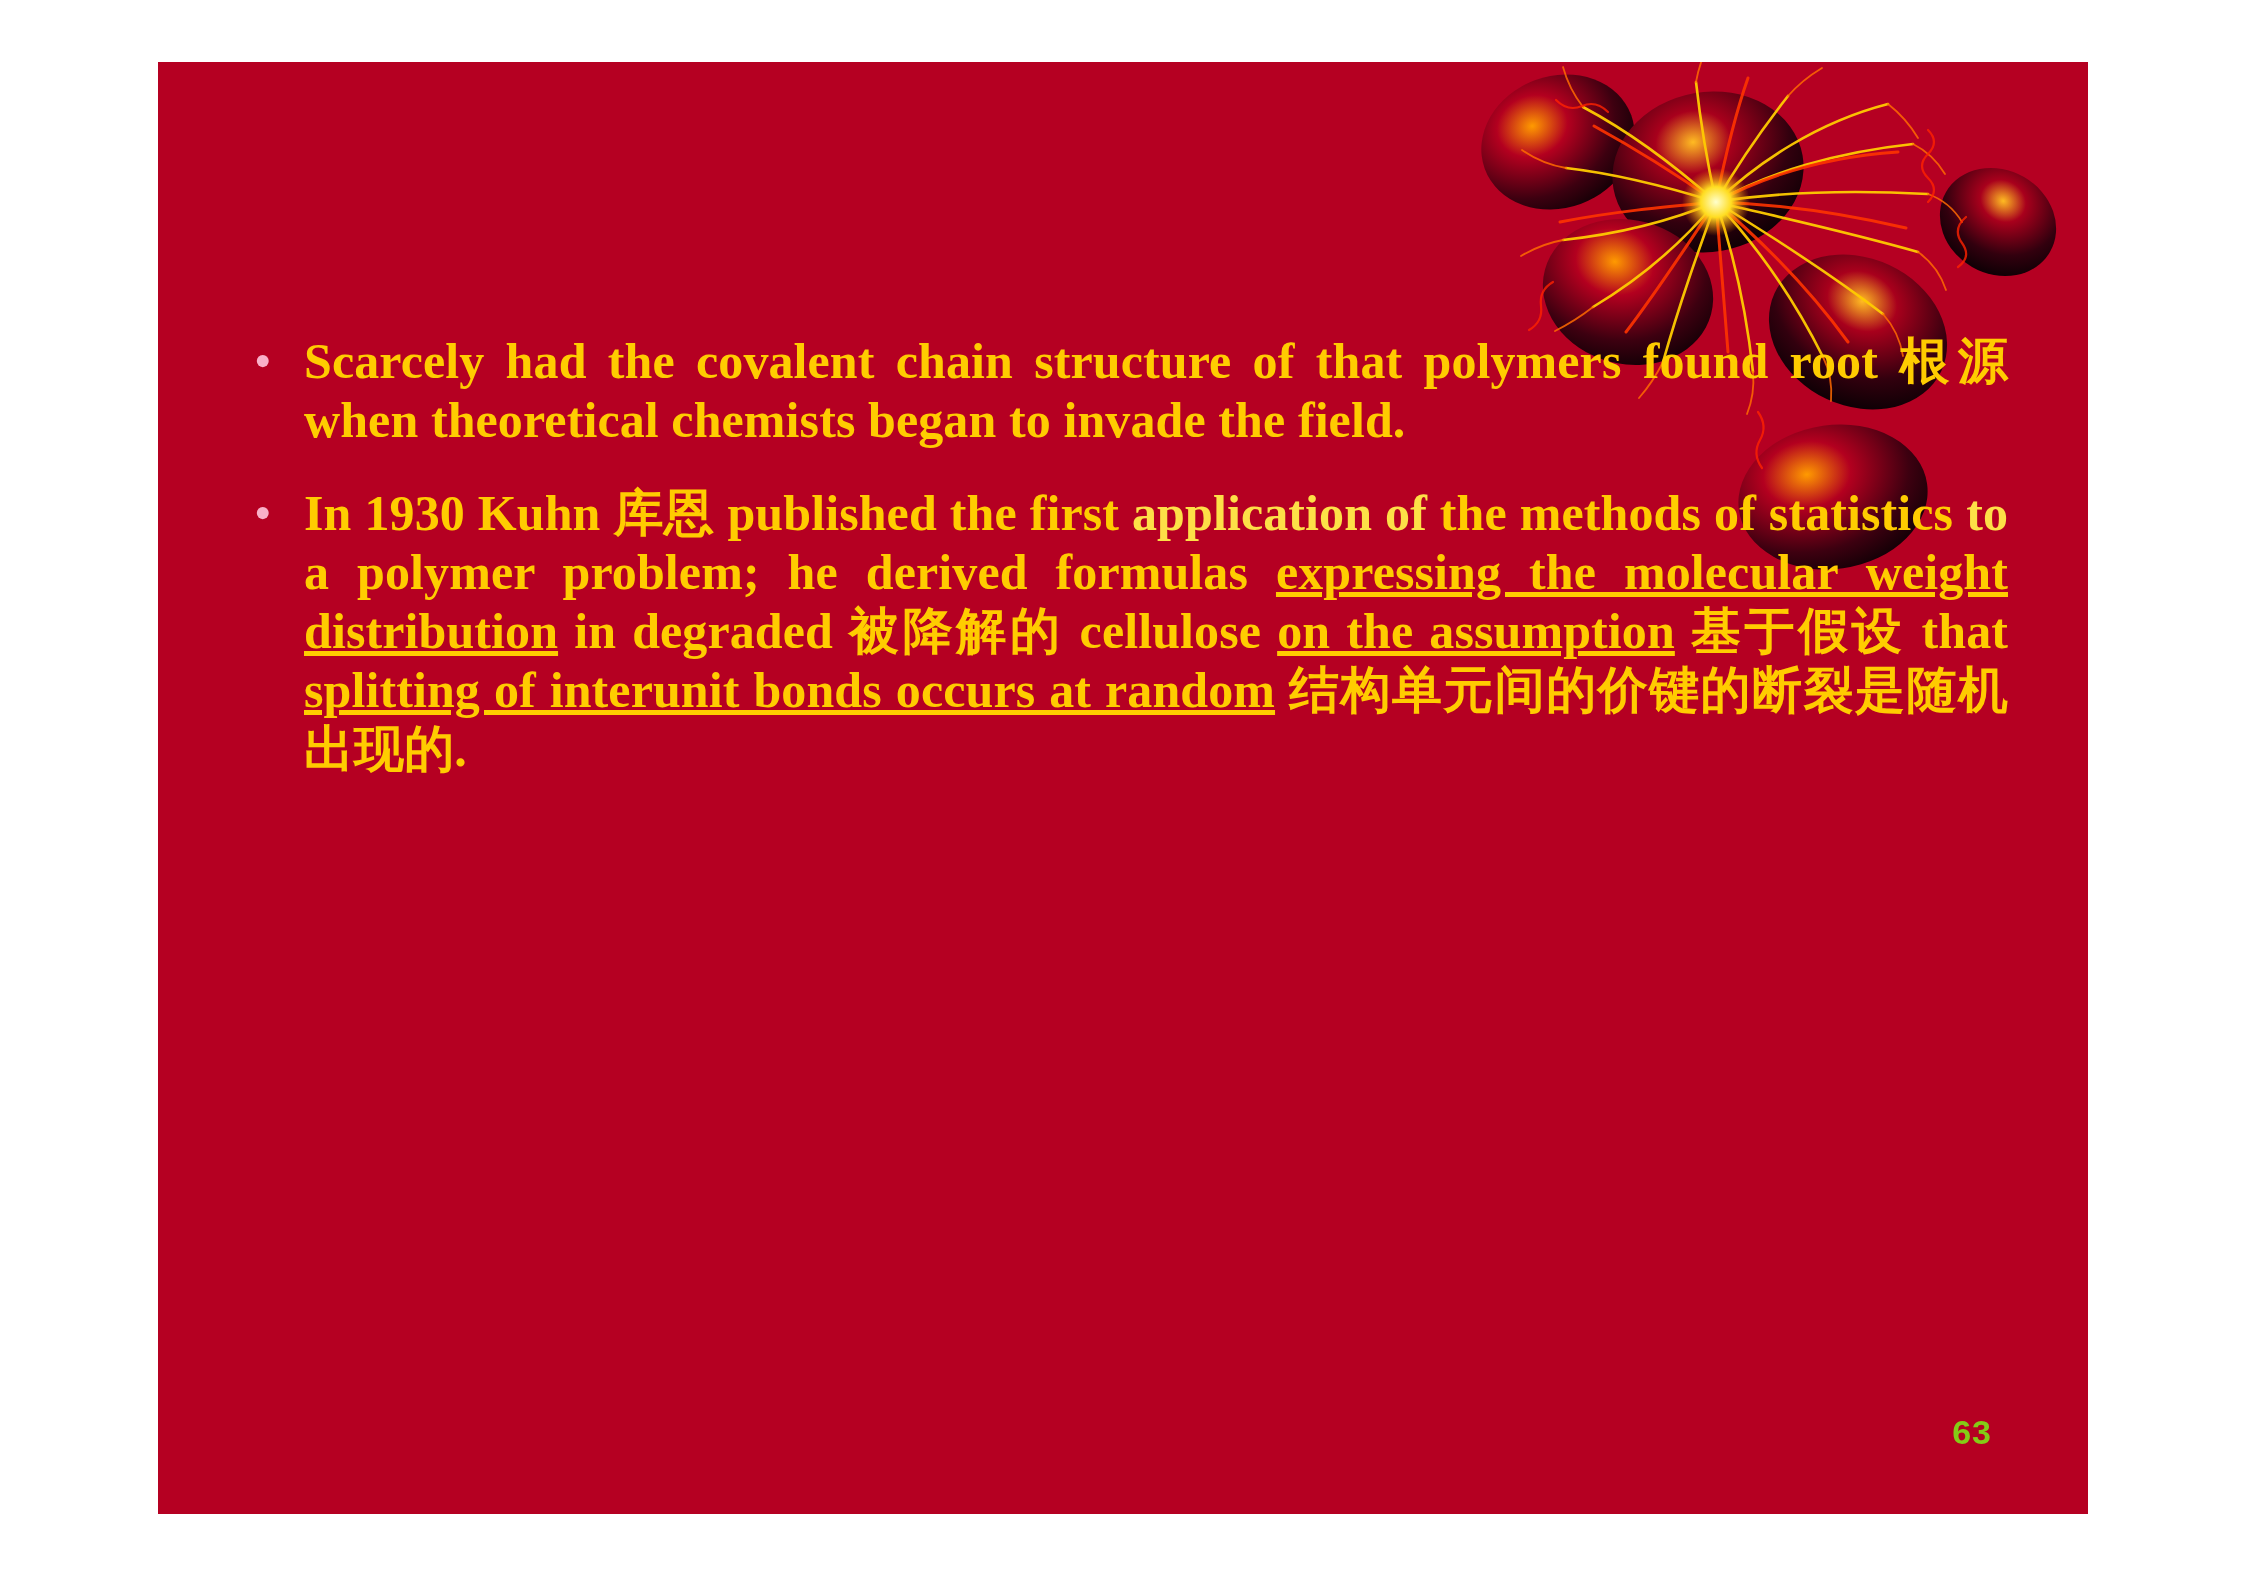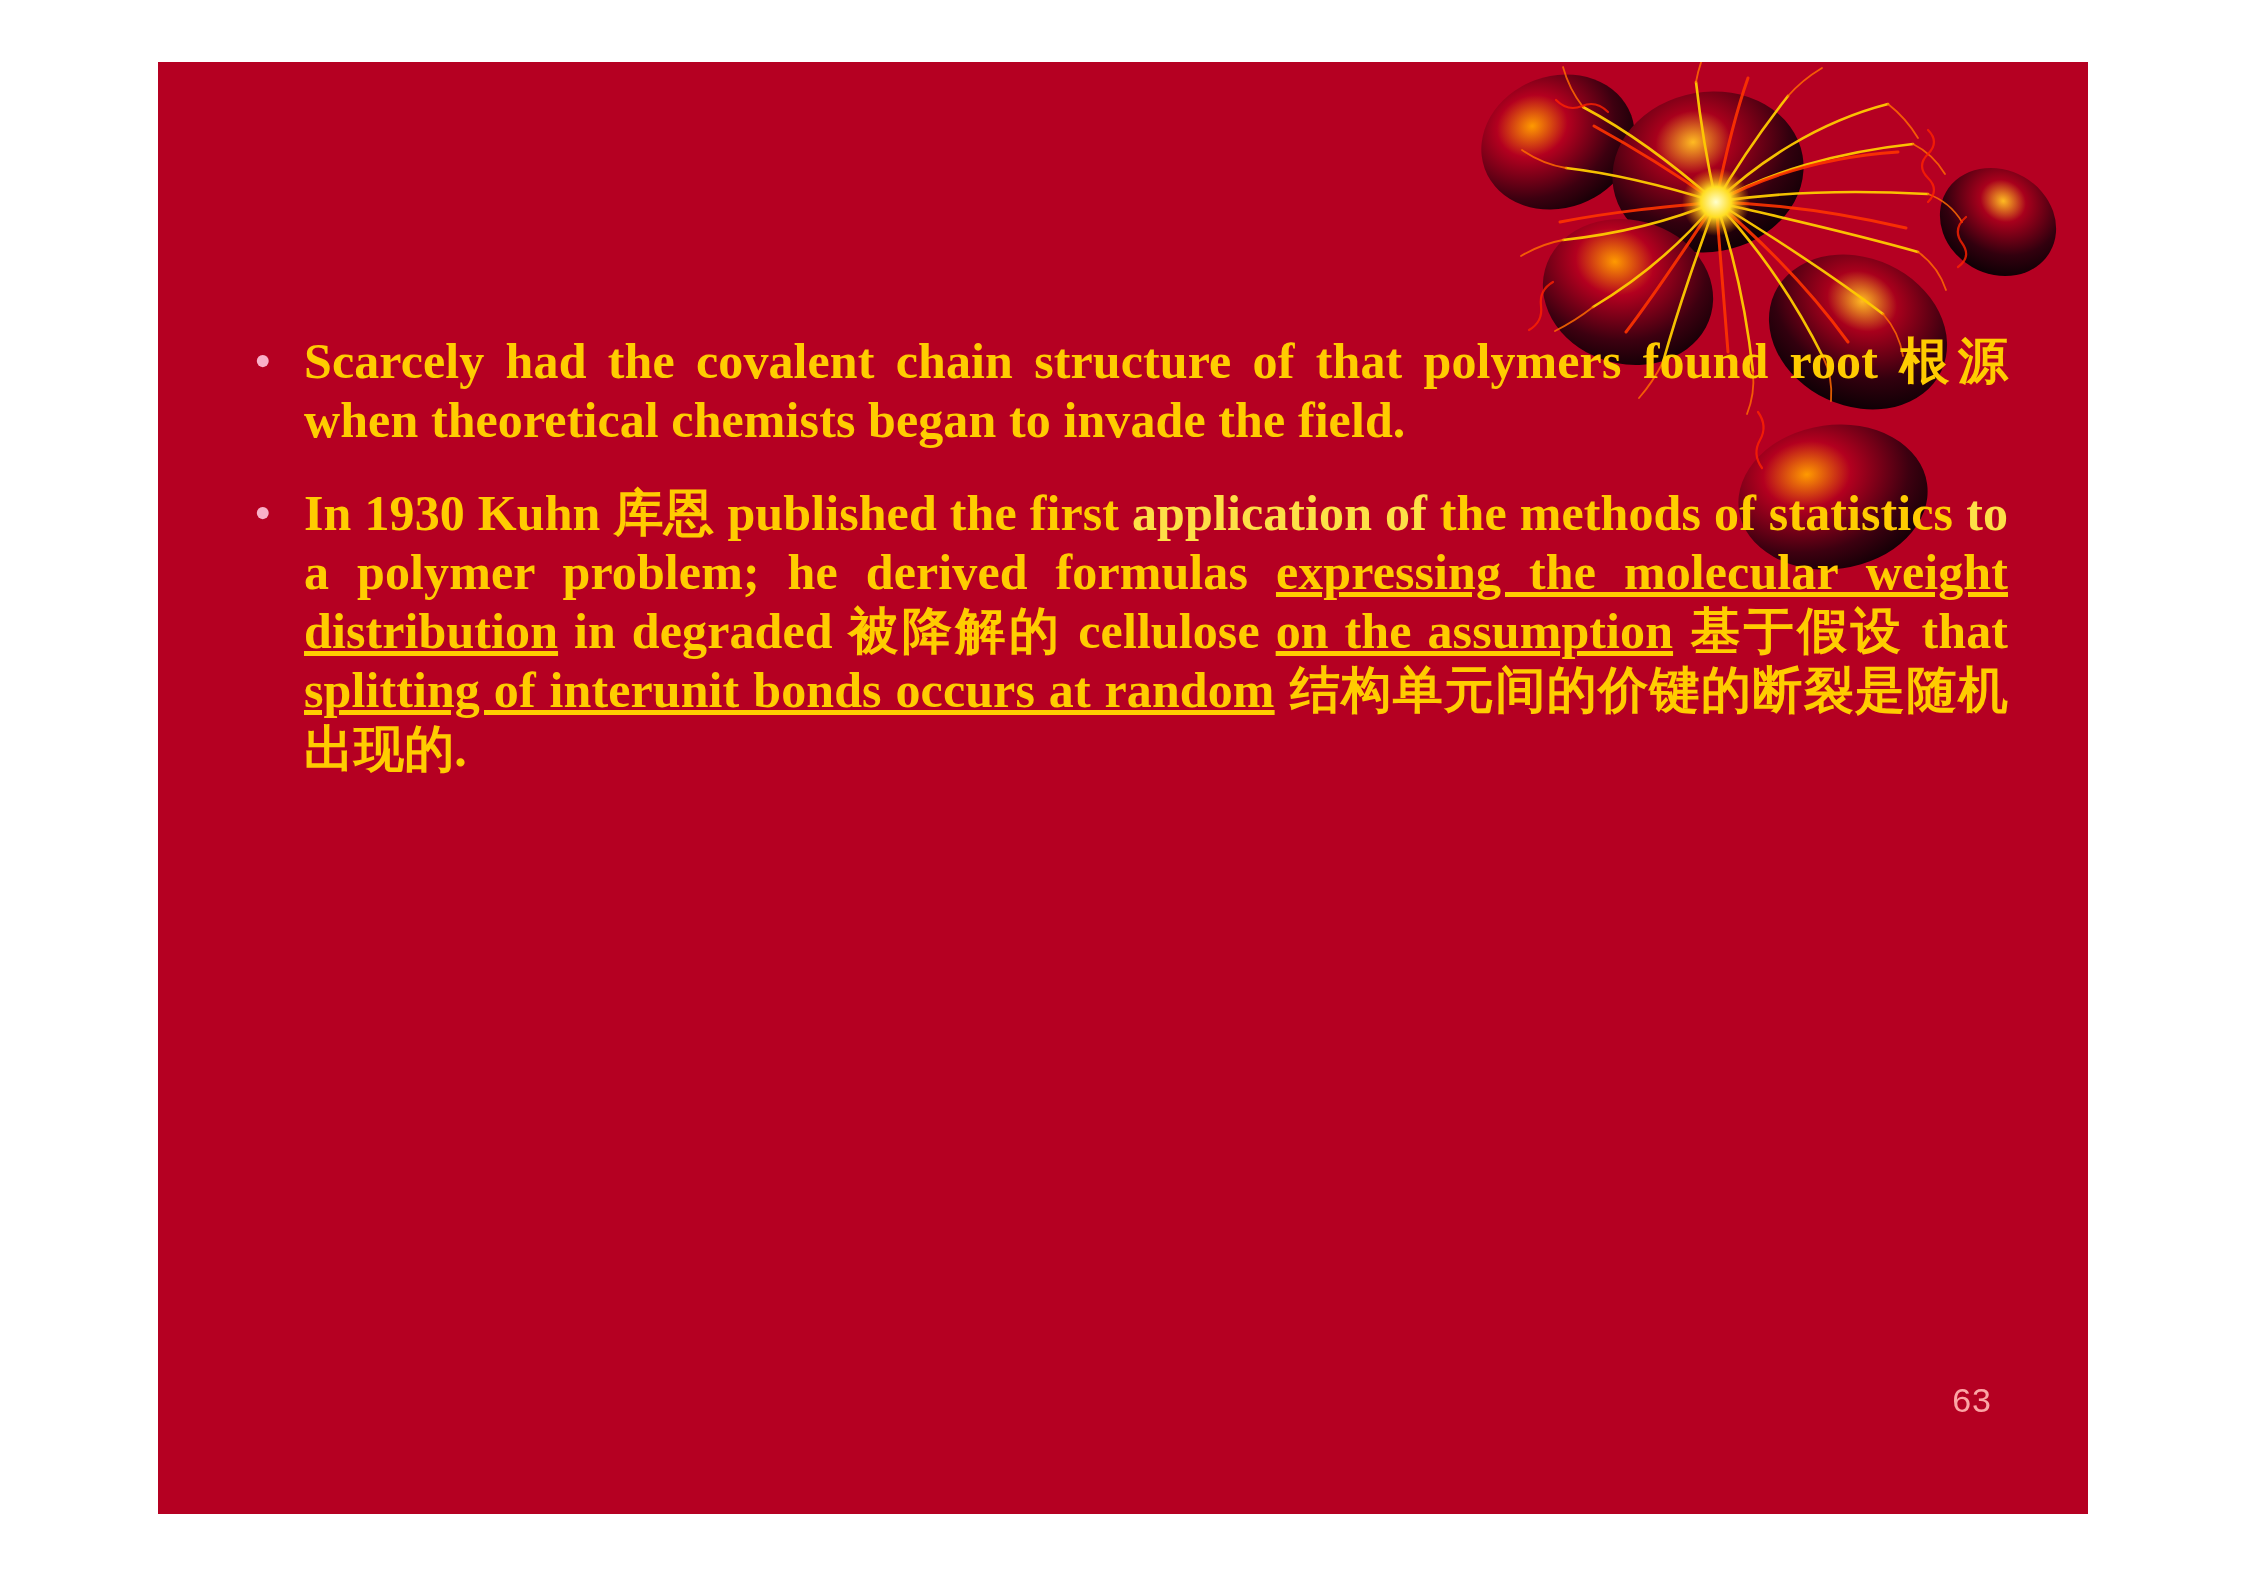--- a/index.html
+++ b/index.html
@@ -71,29 +71,29 @@
     font-weight: bold;
     line-height: 1.18;
     text-align: justify;
     text-justify: inter-word;
     letter-spacing: 0.1px;
   }
   .bullet-text .u {
     text-decoration: underline;
   }
   .pink { color: #fde047; }
-  .cn { font-family: Liberation Sans, sans-serif; font-weight: bold; }
+  .cn { font-family: Liberation Serif, serif; font-weight: bold; }
   .page-number {
     position: absolute;
     right: 96px;
-    bottom: 94px;
-    color: #fca5a5;
+    bottom: 62px;
+    color: #84cc16;
     font-family: "Liberation Sans", sans-serif;
     font-size: 34px;
-    font-weight: normal;
+    font-weight: bold;
     letter-spacing: 1px;
   }
 </style>
 </head>
 <body>
 
 <div class="slide-page">
   <div class="slide">
 
     <svg class="firework" viewBox="0 0 640 660" xmlns="http://www.w3.org/2000/svg">

